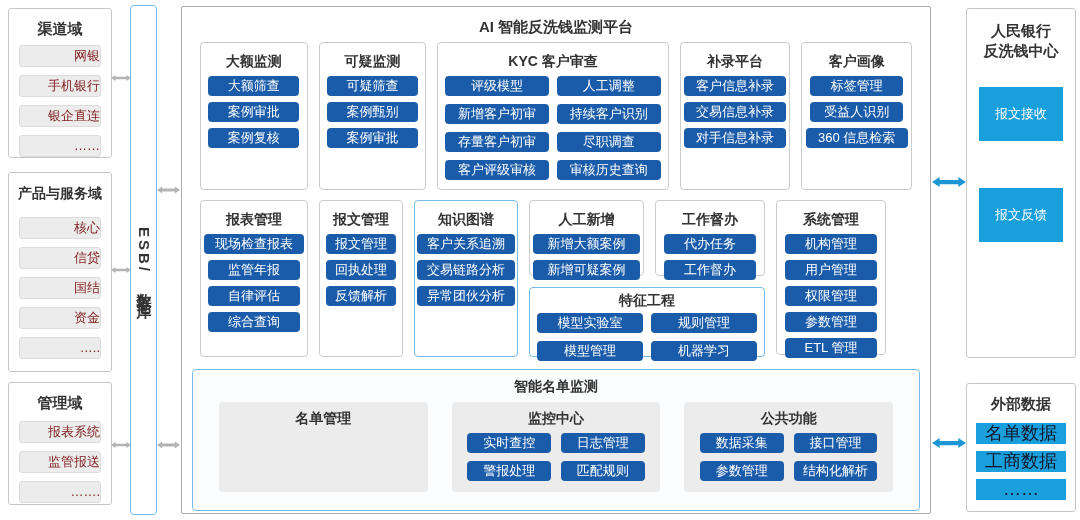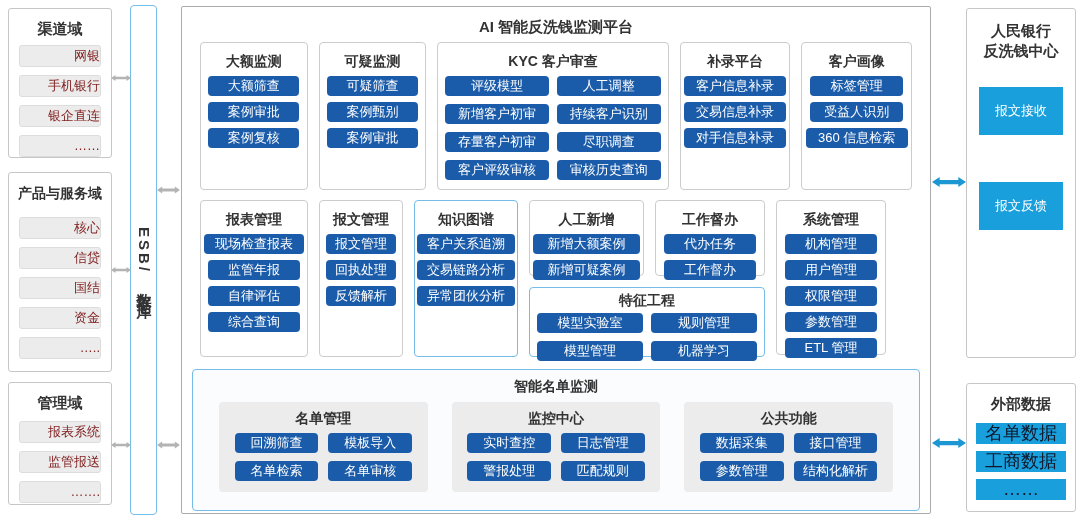--- a/index.html
+++ b/index.html
@@ -73,21 +73,21 @@
   .listmon-title{font-weight:bold;font-size:14px;padding-top:8px;height:18px;}
   .listmon-row{display:flex;gap:24px;margin:6px 26px 0;}
   .lbox{
     flex:1;background:#ececec;border-radius:4px;padding:6px 10px 8px;
     display:flex;flex-direction:column;align-items:center;
   }
   .lbox .gtitle{margin:2px 0 4px;}
   .lbox .grid2{gap:2px 10px;}
   
   .pboc-block{
-    width:84px;height:48px;background:#199fdc;color:#fff;font-size:13px;
+    width:84px;height:54px;background:#199fdc;color:#fff;font-size:13px;
     display:flex;align-items:center;justify-content:center;margin:0 auto;
   }
   .ext-bar{
     width:90px;height:21px;background:#199fdc;color:#0f172a;font-size:18px;
     line-height:21px;margin:7px auto 0;text-align:center;
   }
   
   .arrow{position:absolute;}
   .arrow polygon{fill:#b3b3b3;}
   .arrow.blue polygon{fill:#1d96d4;}
@@ -217,26 +217,20 @@
       <span class="btn">参数管理</span>
       <span class="btn">ETL 管理</span>
     </div>
   </div>
 
   <div class="listmon">
     <div class="listmon-title">智能名单监测</div>
     <div class="listmon-row">
       <div class="lbox">
         <div class="gtitle">名单管理</div>
-        <div class="grid2">
-          <span class="btn">回溯筛查</span>
-          <span class="btn">模板导入</span>
-          <span class="btn">名单检索</span>
-          <span class="btn">名单审核</span>
-        </div>
       </div>
       <div class="lbox">
         <div class="gtitle">监控中心</div>
         <div class="grid2">
           <span class="btn">实时查控</span>
           <span class="btn">日志管理</span>
           <span class="btn">警报处理</span>
           <span class="btn">匹配规则</span>
         </div>
       </div>

